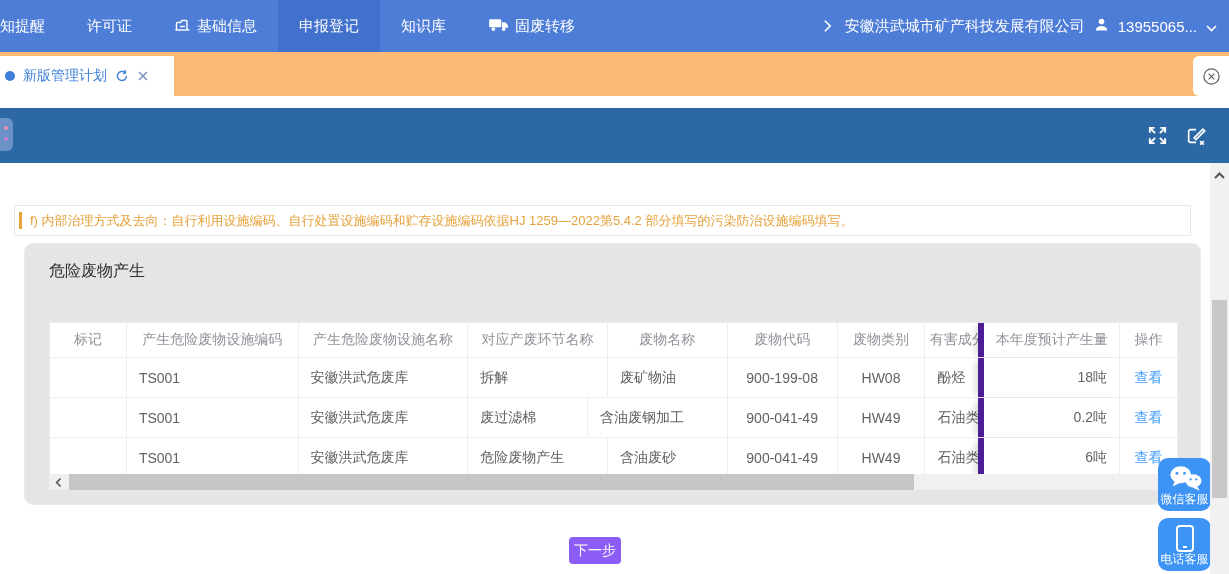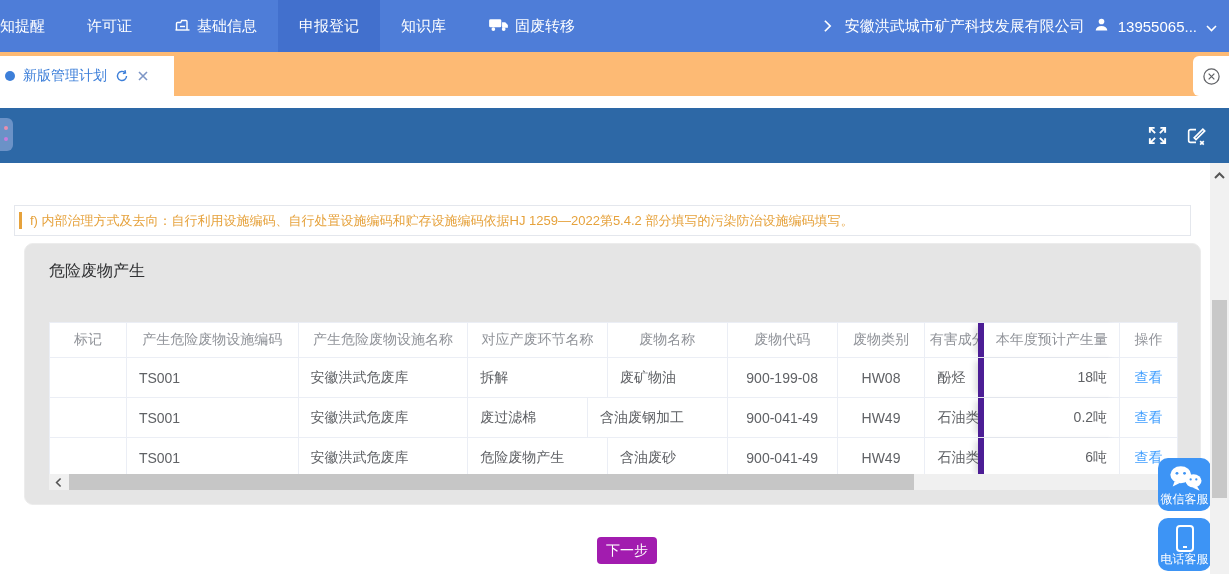--- a/index.html
+++ b/index.html
@@ -52,21 +52,21 @@
   .cell.c7 { border-right:none; padding-right:0; }
   .cell.c8 { position:relative; background:#fff; border-left:6px solid #4c1d95; box-shadow:-6px 0 6px -3px rgba(0,0,0,.14); }
   .td.c8 { justify-content:flex-end; }
   .cell.c9 { border-right:none; }
   .link { color:#409eff; cursor:pointer; text-decoration:none; }
 
   .hscroll { position:absolute; left:24px; top:230px; width:1129px; height:16px; background:#f0f0f0; display:flex; }
   .hscroll-arrow { width:20px; height:16px; background:#f0f0f0; display:flex; align-items:center; justify-content:center; cursor:pointer; flex:0 0 auto; }
   .hscroll-thumb { width:845px; height:16px; background:#c6c6c6; cursor:pointer; flex:0 0 auto; }
 
-  .next-btn { position:absolute; left:597px; top:537px; width:60px; height:27px; background:#a21caf; color:#fff; font-size:14px; border:none; border-radius:4px; cursor:pointer; font-family:inherit; }
+  .next-btn { position:absolute; left:569px; top:537px; width:52px; height:27px; background:#8b5cf6; color:#fff; font-size:14px; border:none; border-radius:4px; cursor:pointer; font-family:inherit; }
 
   
   .float-btn { position:absolute; left:1158px; width:53px; height:53px; background:#3d94f5; border-radius:10px; display:flex; flex-direction:column; align-items:center; justify-content:flex-end; cursor:pointer; }
   .float-btn.wechat { top:458px; } .float-btn.phone { top:518px; }
   .float-btn .fb-icon { position:absolute; top:6px; left:0; right:0; display:flex; justify-content:center; }
   .float-btn .fb-label { color:#fff; font-size:12px; margin-bottom:3px; }
 
   
   .vscroll { position:absolute; left:1210px; top:163px; width:19px; height:411px; background:#f1f1f1; }
   .vscroll-up { position:absolute; top:4px; left:0; width:19px; height:16px; display:flex; align-items:center; justify-content:center; cursor:pointer; }

